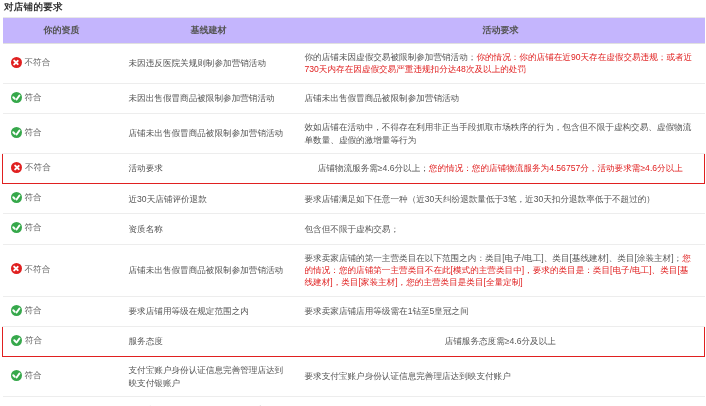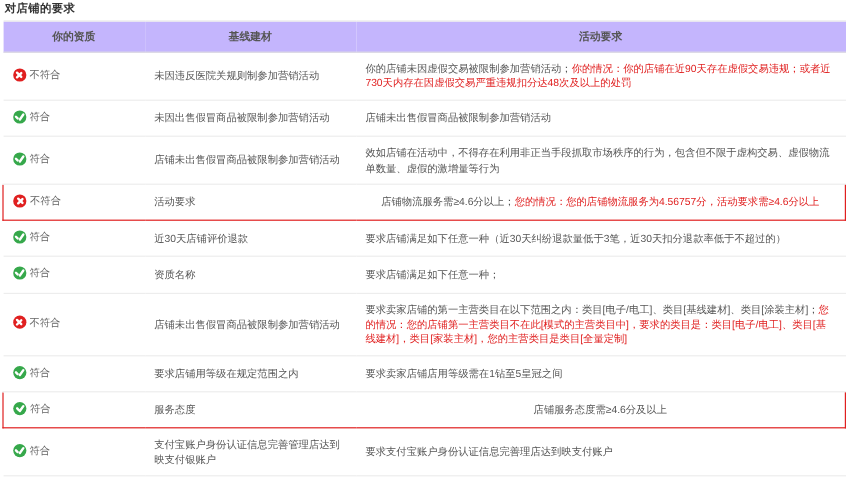--- a/index.html
+++ b/index.html
@@ -182,21 +182,21 @@
             </span></td>
           <td class="name-cell">近30天店铺评价退款</td>
           <td class="desc-cell"><span class="seg plain">要求店铺满足如下任意一种（近30天纠纷退款量低于3笔，近30天扣分退款率低于不超过的）</span></td>
         </tr>
         <tr>
           <td class="status-cell"><span class="status-wrap">
               <span class="badge ok"></span>
               <span class="status-text">符合</span>
             </span></td>
           <td class="name-cell">资质名称</td>
-          <td class="desc-cell"><span class="seg plain">要求店铺满足如下任意一种；</span></td>
+          <td class="desc-cell"><span class="seg plain">包含但不限于虚构交易；</span></td>
         </tr>
         <tr>
           <td class="status-cell"><span class="status-wrap">
               <span class="badge no"></span>
               <span class="status-text">不符合</span>
             </span></td>
           <td class="name-cell">店铺未出售假冒商品被限制参加营销活动</td>
           <td class="desc-cell"><span class="seg plain">要求卖家店铺的第一主营类目在以下范围之内：类目[电子/电工]、类目[基线建材]、类目[涂装主材]；</span><span class="seg hl">您的情况：您的店铺第一主营类目不在此[模式的主营类目中]，要求的类目是：类目[电子/电工]、类目[基线建材]，类目[家装主材]，您的主营类目是类目[全量定制]</span></td>
         </tr>
         <tr>

